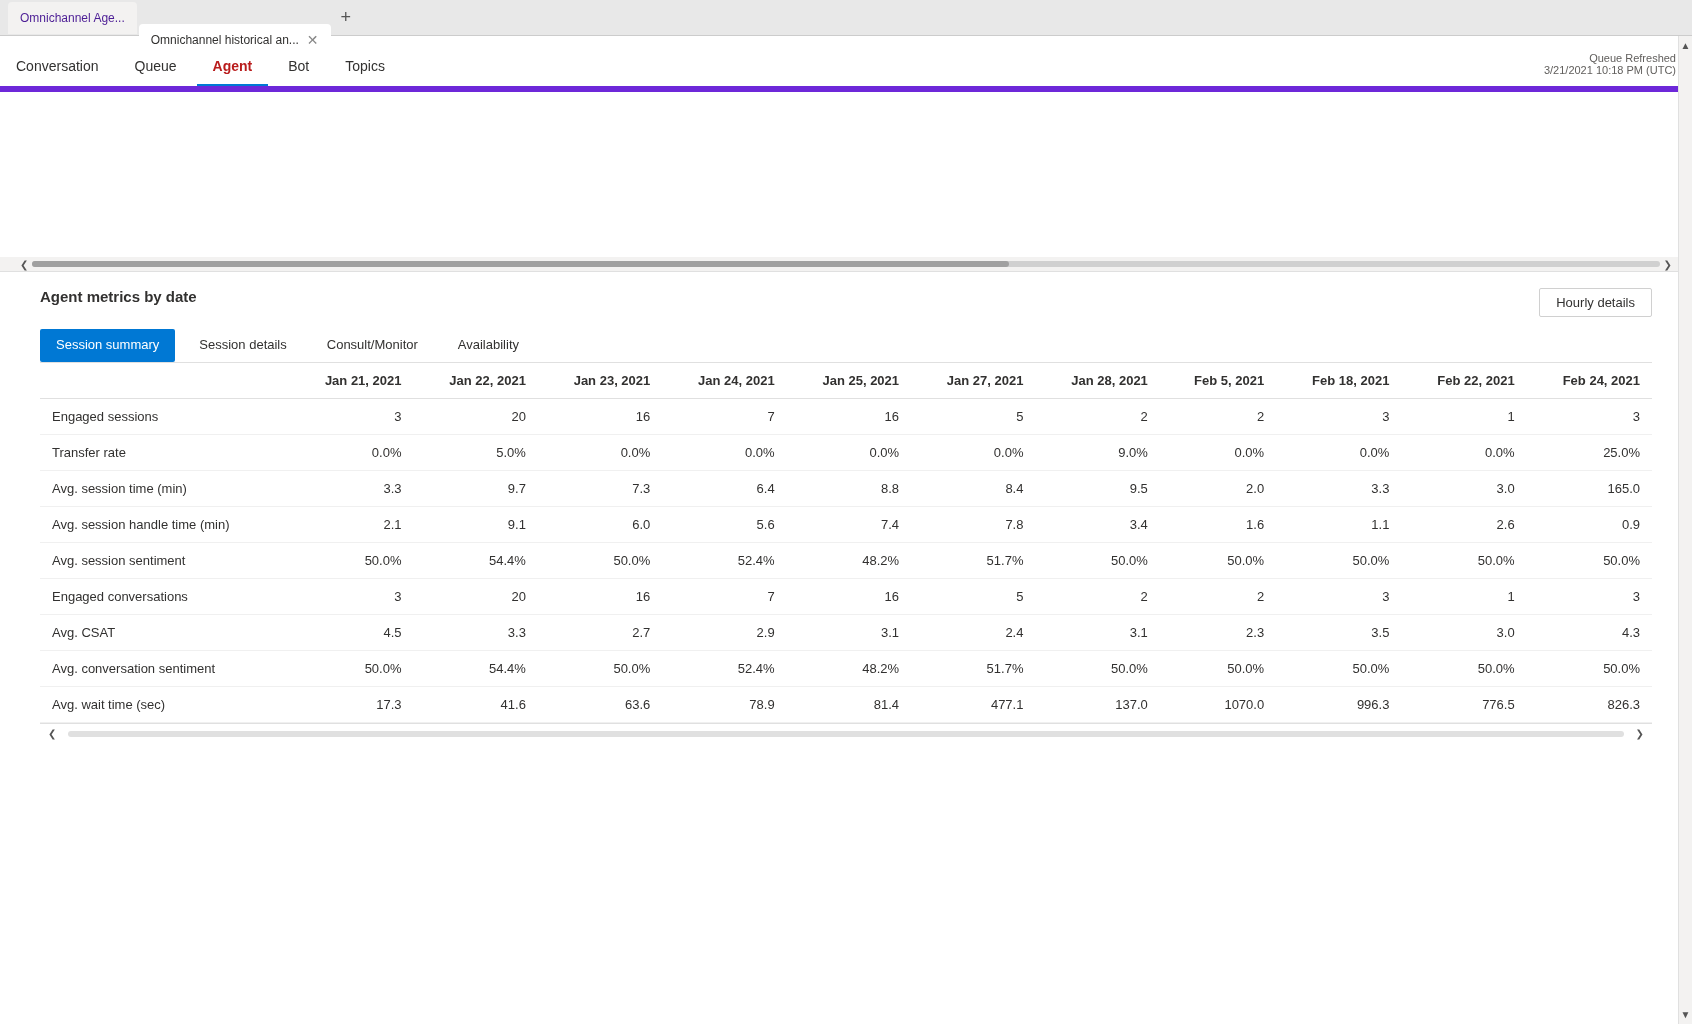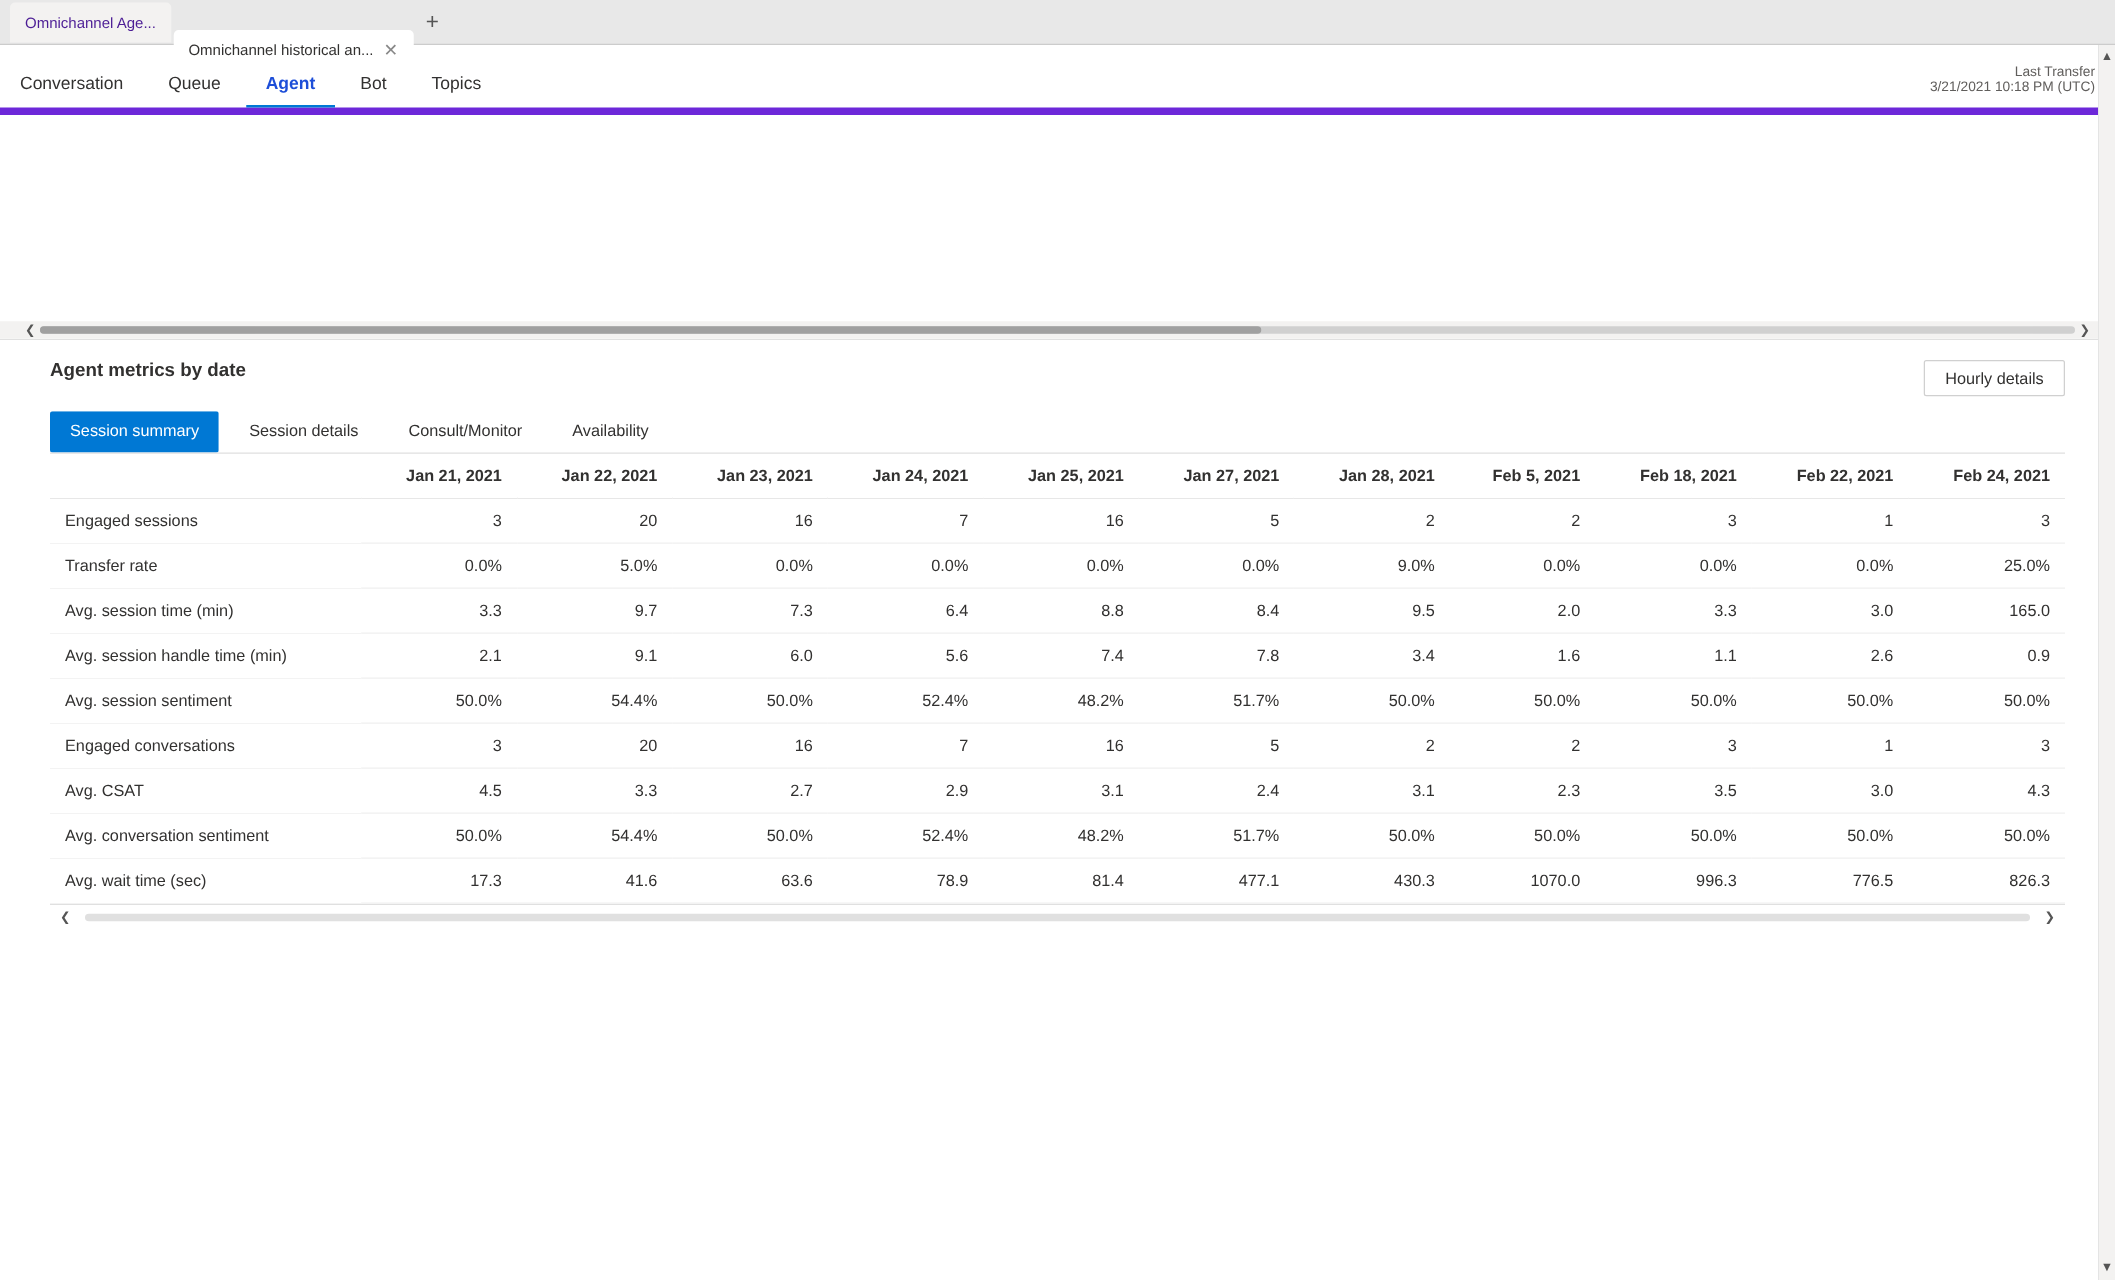--- a/index.html
+++ b/index.html
@@ -67,21 +67,21 @@
     .nav-item {
       padding: 0 16px 10px 16px;
       font-size: 14px;
       color: #323130;
       cursor: pointer;
       border-bottom: 2px solid transparent;
       margin-right: 4px;
     }
     .nav-item:first-child { padding-left: 0; }
     .nav-item.active {
-      color: #1d4ed8;
+      color: #b91c1c;
       border-bottom: 2px solid #0078d4;
       font-weight: 600;
     }
     .last-refreshed {
       position: absolute;
       right: 16px;
       bottom: 10px;
       font-size: 11px;
       color: #605e5c;
       text-align: right;
@@ -277,21 +277,21 @@
 
 <div class="app-container">
 
   <div class="top-nav">
     <div class="nav-item">Conversation</div>
     <div class="nav-item">Queue</div>
     <div class="nav-item active">Agent</div>
     <div class="nav-item">Bot</div>
     <div class="nav-item">Topics</div>
     <div class="last-refreshed">
-      <div>Last Transfer</div>
+      <div>Queue Refreshed</div>
       <div>3/21/2021 10:18 PM (UTC)</div>
     </div>
   </div>
 
   <div class="chart-area">
     <div class="chart-scroll-bar">
       <span class="scroll-arrow">❮</span>
       <div class="scroll-track">
         <div class="scroll-thumb"></div>
       </div>
@@ -444,21 +444,21 @@
               <td>50.0%</td>
             </tr>
             <tr>
               <td>Avg. wait time (sec)</td>
               <td>17.3</td>
               <td>41.6</td>
               <td>63.6</td>
               <td>78.9</td>
               <td>81.4</td>
               <td>477.1</td>
-              <td>430.3</td>
+              <td>137.0</td>
               <td>1070.0</td>
               <td>996.3</td>
               <td>776.5</td>
               <td>826.3</td>
             </tr>
           </tbody>
       </table>
     </div>
 
     <div class="table-scroll-bar">

